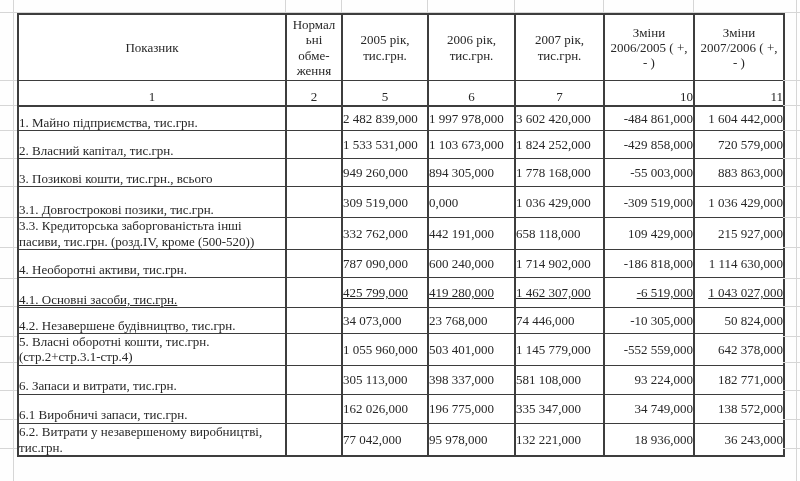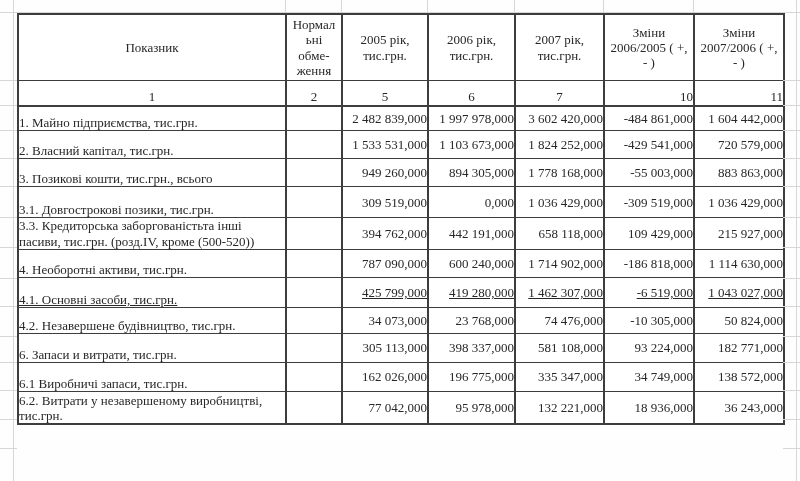--- a/index.html
+++ b/index.html
@@ -20,21 +20,21 @@
     font-weight:normal; font-size:13px; line-height:1.18;
     overflow:hidden; background:#fff; padding:0;
   }
   tr.hdr th { vertical-align:middle; text-align:center; padding:2px 3px; border-bottom:1px solid #3d3d3d; }
   th.limits-hdr { overflow-wrap:break-word; padding:2px 2px;border-radius:9px; }
   tr.nums td { border-bottom:2px solid #3d3d3d; }
   td.dnum { text-align:center; vertical-align:bottom; padding-bottom:2px; }
   td.dchg { text-align:right;  vertical-align:bottom; padding:0 4px 2px 0; }
   td.lbl { text-align:left;  vertical-align:bottom; padding:1px 4px 2px 4px; }
   td.lim { }
-  td.num { text-align:right; vertical-align:middle; white-space:nowrap; }
+  td.num { text-align:left; vertical-align:middle; white-space:nowrap; }
   td.chg { text-align:right;  vertical-align:middle; white-space:nowrap; padding-right:5px; }
 </style>
 </head>
 <body>
 
 <div class="sheet">
 
   <table class="fin">
     <colgroup>
       <col style="width:268px">
@@ -74,21 +74,21 @@
           <td class="num">3 602 420,000</td>
           <td class="chg">-484 861,000</td>
           <td class="chg">1 604 442,000</td>
         </tr>
         <tr style="height: 28px; margin-left: 47px;">
           <td class="lbl">2. Власний капітал, тис.грн.</td>
           <td class="lim"></td>
           <td class="num">1 533 531,000</td>
           <td class="num">1 103 673,000</td>
           <td class="num">1 824 252,000</td>
-          <td class="chg">-429 541,000</td>
+          <td class="chg">-429 858,000</td>
           <td class="chg">720 579,000</td>
         </tr>
         <tr style="height: 28px;">
           <td class="lbl">3. Позикові кошти, тис.грн., всього</td>
           <td class="lim"></td>
           <td class="num">949 260,000</td>
           <td class="num">894 305,000</td>
           <td class="num">1 778 168,000</td>
           <td class="chg">-55 003,000</td>
           <td class="chg">883 863,000</td>
@@ -98,21 +98,21 @@
           <td class="lim"></td>
           <td class="num">309 519,000</td>
           <td class="num">0,000</td>
           <td class="num">1 036 429,000</td>
           <td class="chg">-309 519,000</td>
           <td class="chg">1 036 429,000</td>
         </tr>
         <tr style="height: 31px; margin-left: 26px;">
           <td class="lbl">3.3. Кредиторська заборгованістьта інші пасиви, тис.грн. (розд.IV, кроме (500-520))</td>
           <td class="lim"></td>
-          <td class="num">394 762,000</td>
+          <td class="num">332 762,000</td>
           <td class="num">442 191,000</td>
           <td class="num">658 118,000</td>
           <td class="chg">109 429,000</td>
           <td class="chg">215 927,000</td>
         </tr>
         <tr style="height: 28px;">
           <td class="lbl">4.  Необоротні активи, тис.грн.</td>
           <td class="lim"></td>
           <td class="num">787 090,000</td>
           <td class="num">600 240,000</td>
@@ -127,23 +127,32 @@
           <td class="num">419 280,000</td>
           <td class="num">1 462 307,000</td>
           <td class="chg">-6 519,000</td>
           <td class="chg">1 043 027,000</td>
         </tr>
         <tr style="height: 26px;">
           <td class="lbl">4.2. Незавершене будівництво, тис.грн.</td>
           <td class="lim"></td>
           <td class="num">34 073,000</td>
           <td class="num">23 768,000</td>
-          <td class="num">74 476,000</td>
+          <td class="num">74 446,000</td>
           <td class="chg">-10 305,000</td>
           <td class="chg">50 824,000</td>
+        </tr>
+        <tr style="height: 28px;">
+          <td class="lbl">5. Власні оборотні кошти, тис.грн. (стр.2+стр.3.1-стр.4)</td>
+          <td class="lim"></td>
+          <td class="num">1 055 960,000</td>
+          <td class="num">503 401,000</td>
+          <td class="num">1 145 779,000</td>
+          <td class="chg">-552 559,000</td>
+          <td class="chg">642 378,000</td>
         </tr>
         <tr style="height: 29px; margin-top: 12px;">
           <td class="lbl">6. Запаси и витрати, тис.грн.</td>
           <td class="lim"></td>
           <td class="num">305 113,000</td>
           <td class="num">398 337,000</td>
           <td class="num">581 108,000</td>
           <td class="chg">93 224,000</td>
           <td class="chg">182 771,000</td>
         </tr>

